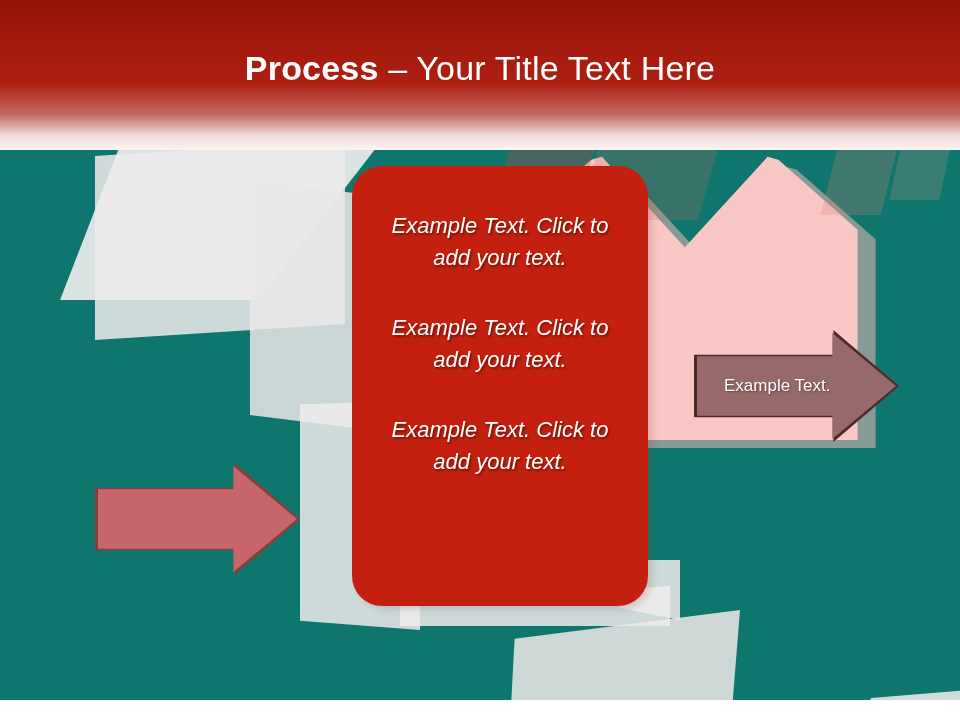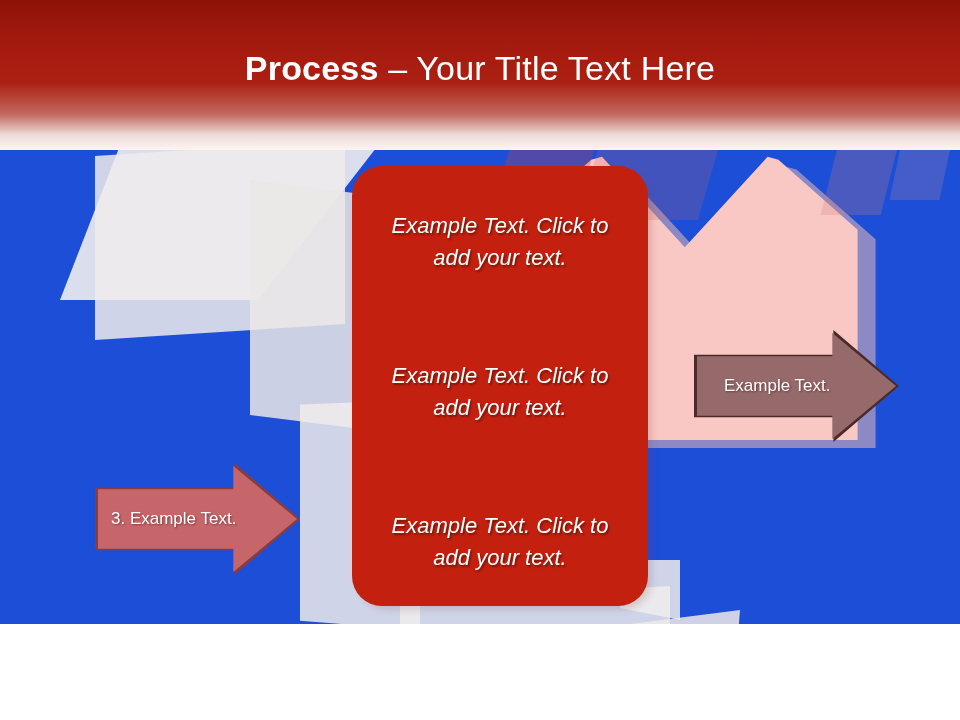--- a/index.html
+++ b/index.html
@@ -3,23 +3,23 @@
 <meta charset="utf-8">
 <style>
   html, body {
     margin: 0;
     padding: 0;
     background: #ffffff;
   }
   #slide {
     position: relative;
     width: 960px;
-    height: 624px;
+    height: 700px;
     overflow: hidden;
-    background: #1d4ed8;
+    background: #0f766e;
     font-family: "Liberation Sans", sans-serif;
   }
 
   
   .bg-layer {
     position: absolute;
     inset: 0;
     overflow: hidden;
   }
   .bg-quad {
@@ -208,21 +208,20 @@
     left: 352px; top: 166px;
     width: 296px; height: 440px;
     background: #c4200f;
     border-radius: 30px;
     display: flex;
     flex-direction: column;
     justify-content: flex-start;
     align-items: center;
     padding-top: 44px;
     box-sizing: border-box;
-    gap: 48px;
   }
   .panel-block {
     width: 100%;
     text-align: center;
     color: #ffffff;
     font-style: italic;
     font-size: 22px;
     line-height: 32px;
     text-shadow: 1.5px 1.5px 2px rgba(90,20,10,.75);
     padding: 0 22px;
@@ -262,21 +261,20 @@
     <span class="t-bold">Process</span><span class="t-rest"> – Your Title Text Here</span>
   </div>
 
 
 
   <div class="arrow step a3">
     <div class="shape">
       <div class="outline"></div>
       <div class="fill"></div>
     </div>
-    <div class="label">3. Example Text.</div>
   </div>
 
   <div class="panel-shadow"></div>
   <div class="panel">
     <div class="panel-block b1">Example Text. Click  to add your text.</div>
     <div class="panel-block b2">Example Text. Click  to add your text.</div>
     <div class="panel-block b3">Example Text. Click  to add your text.</div>
   </div>
 
   <div class="arrow result a4">

